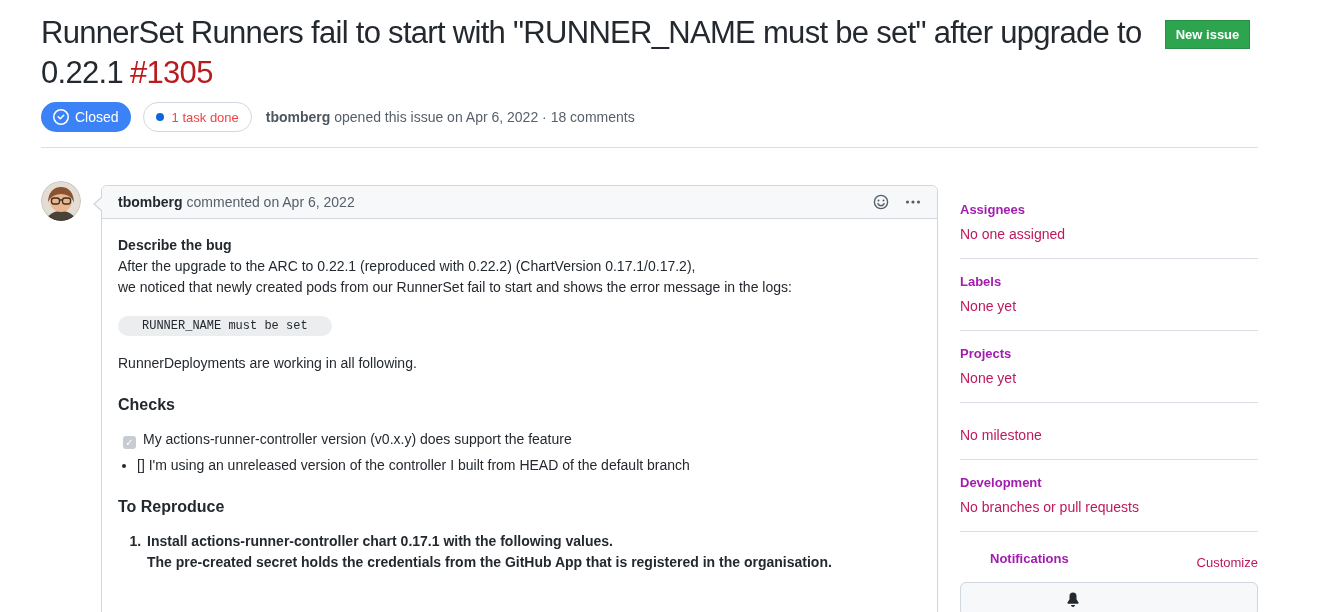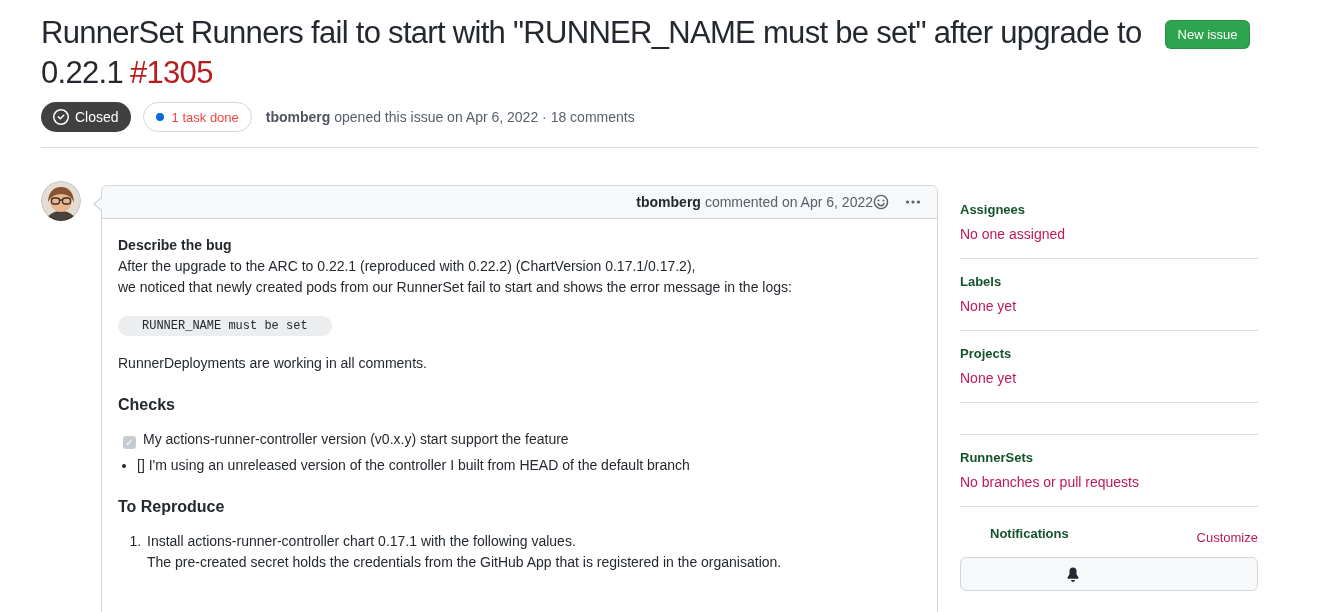--- a/index.html
+++ b/index.html
@@ -6,25 +6,25 @@
   html, body { width: 1328px; height: 612px; overflow: hidden; background: #fff;
     font-family: "Liberation Sans", sans-serif; color: #24292f; }
   .container { margin-left: 41px; width: 1217px; padding-top: 13px; position: relative; }
 
   
   .issue-title { font-size: 31px; line-height: 40px; font-weight: 400;
     letter-spacing: -0.7px; max-width: 1120px; color: #24292f; }
   .issue-number { color: #b91c1c; font-weight: 300; margin-left: 7px; }
   .new-issue-btn { position: absolute; top: 20px; left: 1124px; width: 85px; height: 29px;
     background: #2da44e; color: #fff; border: 1px solid rgba(27,31,36,0.15);
-    border-radius: 6px; font-size: 13px; font-weight: 400; cursor: pointer;
+    border-radius: 0; font-size: 13px; font-weight: 700; cursor: pointer;
     font-family: "Liberation Sans", sans-serif; }
   .meta-row { display: flex; align-items: center; margin-top: 9px; }
   .closed-badge { display: inline-flex; align-items: center; gap: 6px;
-    background: #404040; color: #fff; border-radius: 2em; padding: 5px 12px;
+    background: #3b82f6; color: #fff; border-radius: 2em; padding: 5px 12px;
     font-size: 14px; font-weight: 500; height: 30px; }
   .closed-badge svg { width: 16px; height: 16px; fill: #fff; }
   .task-pill { display: inline-flex; align-items: center; gap: 8px; margin-left: 12px;
     border: 1px solid #d0d7de; border-radius: 2em; padding: 4px 12px; height: 30px;
     font-size: 13px; color: #ef4444; background: #fff; }
   .donut { width: 6px; height: 6px; border: 4px solid #0969da; border-radius: 50%; }
   .byline { margin-left: 14px; font-size: 14px; color: #57606a; }
   .byline b { color: #4d555e; font-weight: 700; }
   .header-rule { border: none; border-top: 1px solid #d8dee4; margin-top: 15px; }
 
@@ -37,46 +37,46 @@
   .comment-box { margin-left: 60px; border: 1px solid #d0d7de; border-radius: 6px;
     background: #fff; min-height: 470px; position: relative; }
   .comment-box::before { content: ""; position: absolute; top: 10px; left: -9px;
     border-style: solid; border-width: 8px 9px 8px 0;
     border-color: transparent #d0d7de transparent transparent; }
   .comment-box::after { content: ""; position: absolute; top: 11px; left: -7px;
     border-style: solid; border-width: 7px 8px 7px 0;
     border-color: transparent #f6f8fa transparent transparent; }
   .comment-header { background: #f6f8fa; border-bottom: 1px solid #d0d7de;
     border-radius: 6px 6px 0 0; padding: 8px 16px; display: flex;
-    align-items: center; justify-content: flex-end; font-size: 14px; color: #57606a; }
+    align-items: center; justify-content: space-between; font-size: 14px; color: #57606a; }
   .comment-header b { color: #24292f; font-weight: 700; }
   .comment-header .meta { margin-left: 4px; }
   .header-actions { display: flex; align-items: center; gap: 16px; }
   .icon-btn { background: none; border: none; cursor: pointer; padding: 0; line-height: 0; }
   .icon-btn svg { width: 16px; height: 16px; }
 
   .comment-body { padding: 16px; font-size: 14px; line-height: 21px; }
   .comment-body p { margin: 0 0 16px; }
   .md-h3 { font-size: 16px; font-weight: 700; margin: 20px 0 14px; }
   code.inline { font-family: "Liberation Mono", monospace; font-size: 12px;
     background: rgba(175,184,193,0.25); padding: 3px 24px; border-radius: 10px; }
   ul.tasklist { list-style: none; margin: 0 0 16px; padding-left: 25px; }
   ul.tasklist li { margin-bottom: 5px; }
   li.bullet-item { list-style: disc; margin-left: -6px; }
   .checkbox { display: inline-block; width: 13px; height: 13px; background: #c6ccd2;
     border-radius: 3px; margin-left: -20px; margin-right: 7px; vertical-align: -2px;
     color: #fff; font-size: 10px; line-height: 13px; text-align: center; }
   ol.steps { margin: 0; padding-left: 27px; }
-  ol.steps li { padding-left: 2px; }
+  ol.steps li { padding-left: 2px; font-weight: bold; }
 
   
   .sidebar { width: 298px; margin-left: 22px; margin-top: 17px; }
   .side-section { border-bottom: 1px solid #d8dee4; padding: 15px 0 16px; }
   .side-section:first-child { padding-top: 0; }
-  .side-heading { font-size: 13px; font-weight: 700; color: #14532d; }
+  .side-heading { font-size: 13px; font-weight: 700; color: #a21caf; }
   .side-value { font-size: 14px; color: #be185d; margin-top: 9px; }
   .side-section.notifications { border-bottom: none; }
   .notif-row { display: flex; align-items: center; justify-content: space-between; padding-left: 30px; }
   .customize-link { font-size: 13px; color: #be185d; text-decoration: none; cursor: pointer; margin-top: 8px; }
   .subscribe-btn { margin-top: 12px; width: 100%; height: 34px; background: #f6f8fa;
     border: 1px solid #d0d7de; border-radius: 6px; position: relative; cursor: pointer; }
   .subscribe-btn svg { position: absolute; left: 104px; top: 8px; width: 16px; height: 16px;
     fill: #24292f; }
 </style>
 </head>
@@ -155,25 +155,25 @@
           </span>
         </div>
 
         <div class="comment-body">
           <p>
             <b>Describe the bug</b><br>
             <span>After the upgrade to the ARC to 0.22.1 (reproduced with 0.22.2) (ChartVersion 0.17.1/0.17.2),</span><br>
             <span>we noticed that newly created pods from our RunnerSet fail to start and shows the error message in the logs:</span>
           </p>
           <p><code class="inline">RUNNER_NAME must be set</code></p>
-          <p>RunnerDeployments are working in all comments.</p>
+          <p>RunnerDeployments are working in all following.</p>
 
           <div class="md-h3">Checks</div>
           <ul class="tasklist">
-            <li><span class="checkbox">✓</span><span>My actions-runner-controller version (v0.x.y) start support the feature</span></li>
+            <li><span class="checkbox">✓</span><span>My actions-runner-controller version (v0.x.y) does support the feature</span></li>
             <li class="bullet-item">[] I'm using an unreleased version of the controller I built from HEAD of the default branch</li>
           </ul>
 
           <div class="md-h3">To Reproduce</div>
           <ol class="steps">
             <li>
               <div>Install actions-runner-controller chart 0.17.1 with the following values.</div>
               <div>The pre-created secret holds the credentials from the GitHub App that is registered in the organisation.</div>
             </li>
           </ol>
@@ -188,23 +188,24 @@
       </div>
       <div class="side-section">
         <div class="side-heading">Labels</div>
         <div class="side-value">None yet</div>
       </div>
       <div class="side-section">
         <div class="side-heading">Projects</div>
         <div class="side-value">None yet</div>
       </div>
       <div class="side-section">
-      </div>
-      <div class="side-section">
-        <div class="side-heading">RunnerSets</div>
+        <div class="side-value">No milestone</div>
+      </div>
+      <div class="side-section">
+        <div class="side-heading">Development</div>
         <div class="side-value">No branches or pull requests</div>
       </div>
       <div class="side-section notifications">
         <div class="notif-row">
           <div class="side-heading">Notifications</div>
           <a class="customize-link">Customize</a>
         </div>
         <button class="subscribe-btn">
           <svg viewBox="0 0 16 16">
               <path d="M8 1.5A3.5 3.5 0 0 0 4.5 5v2.9c0 .35-.1.69-.3.97L2.5 11.4a.9.9 0 0 0 .74 1.4h9.52a.9.9 0 0 0 .74-1.4l-1.7-2.53a1.75 1.75 0 0 1-.3-.97V5A3.5 3.5 0 0 0 8 1.5ZM8 16a2 2 0 0 0 1.98-1.75c.02-.14-.1-.25-.23-.25h-3.5c-.14 0-.25.11-.23.25A2 2 0 0 0 8 16Z"></path>

